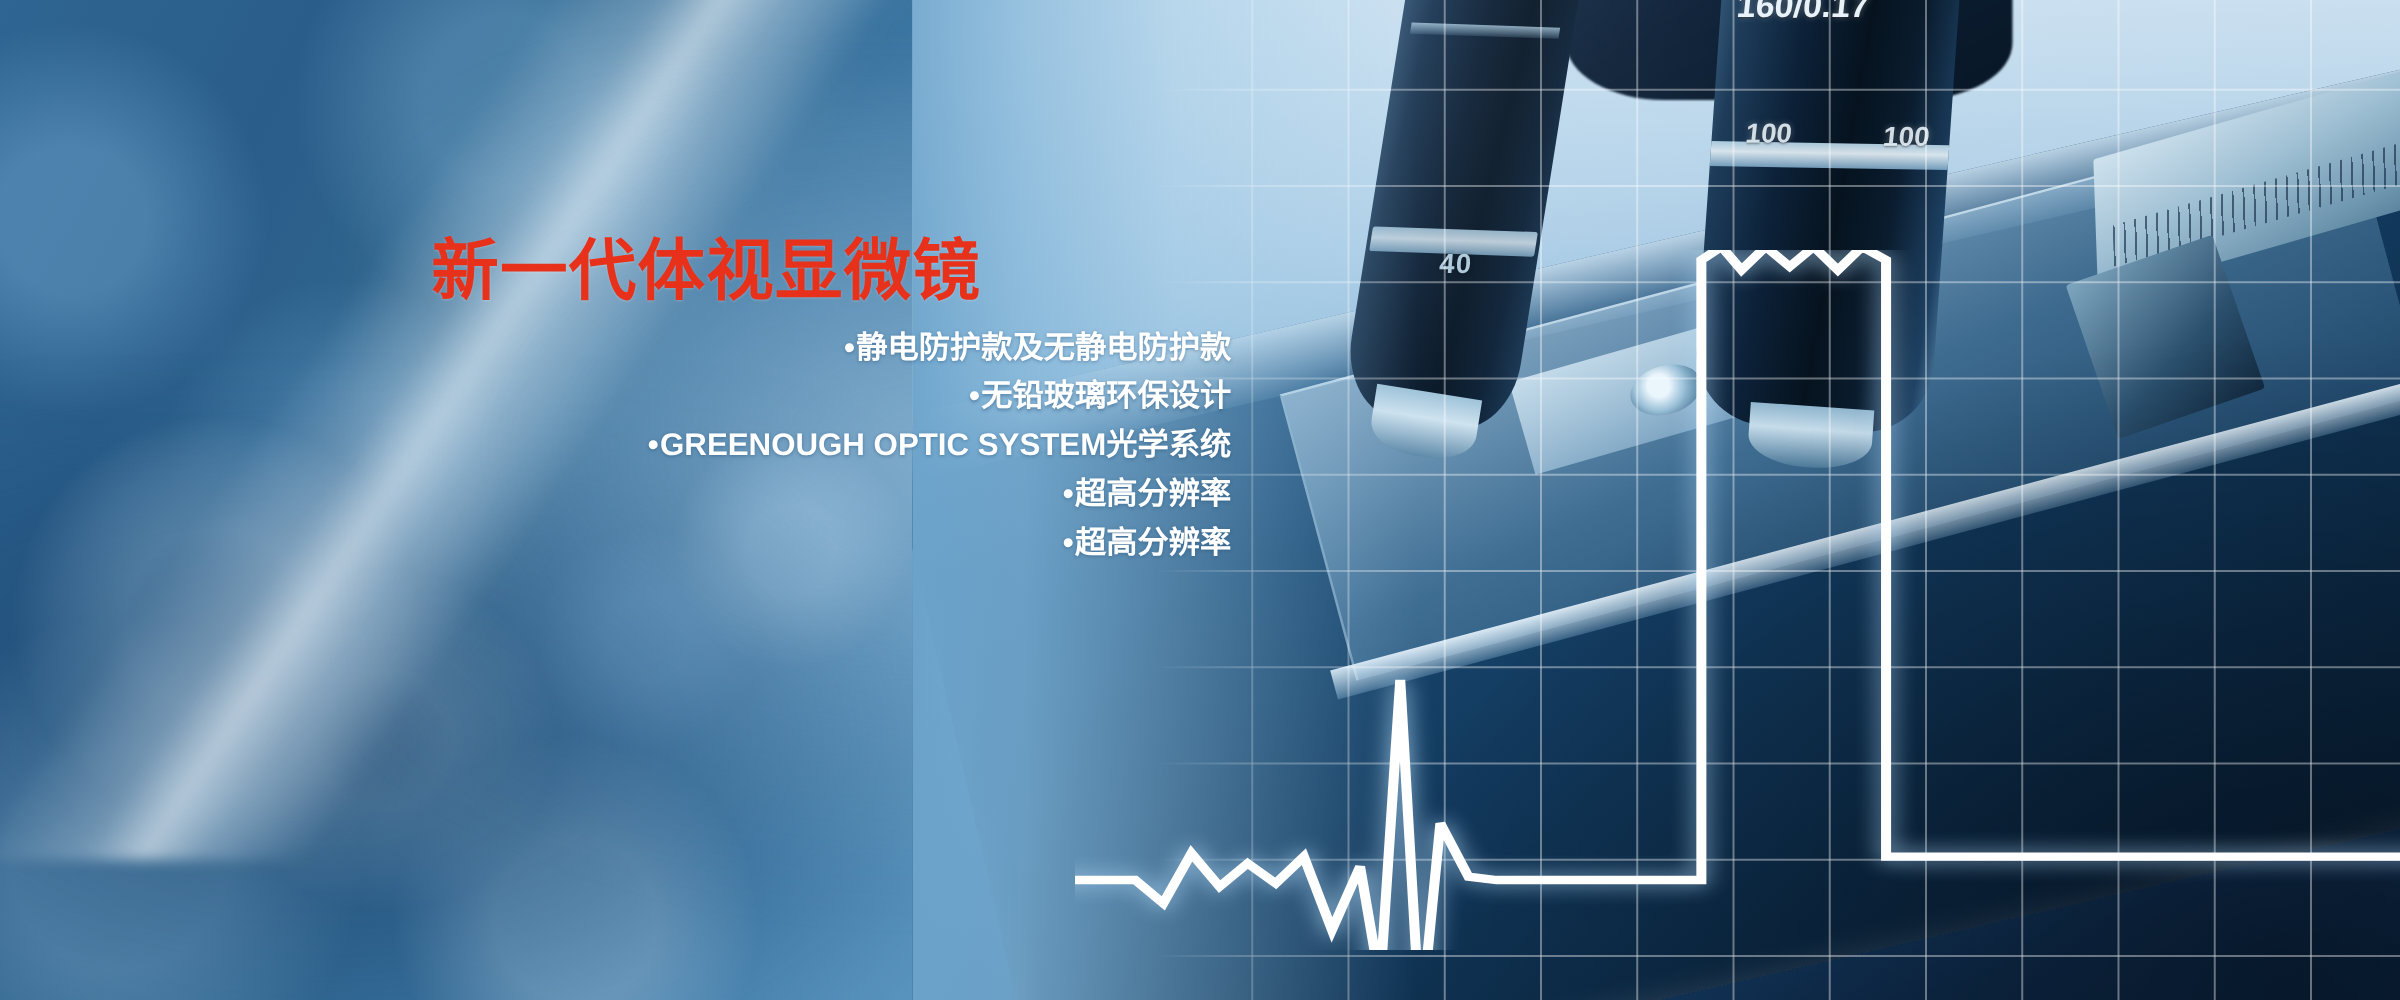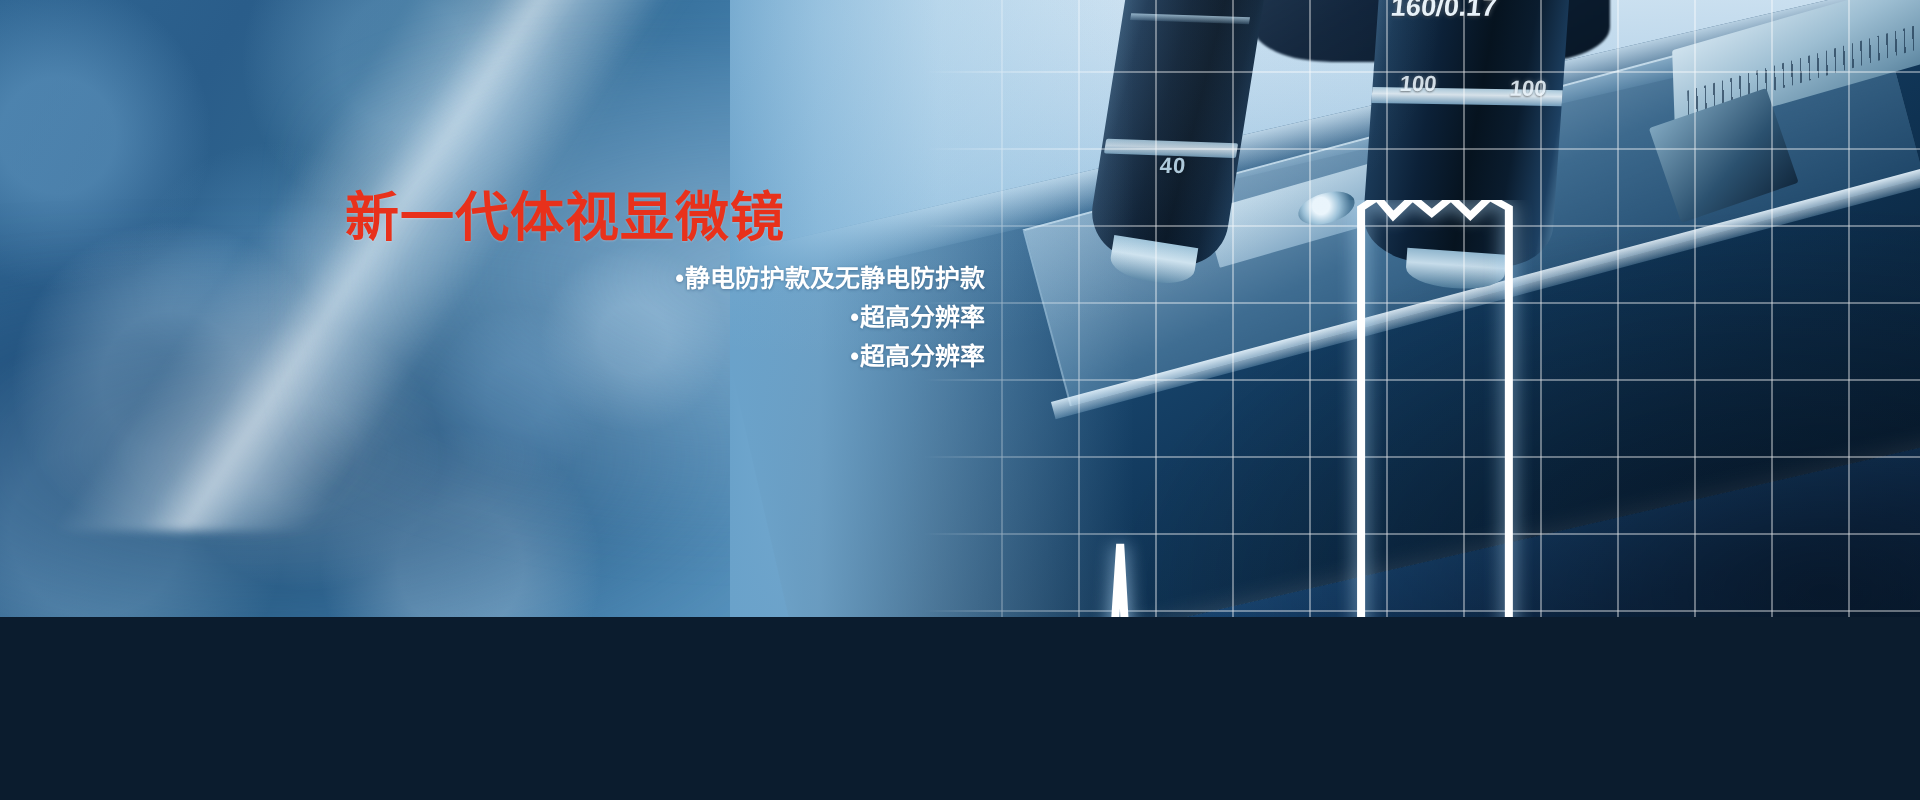--- a/index.html
+++ b/index.html
@@ -2,21 +2,21 @@
 <html lang="zh-CN"><head>
 <meta charset="utf-8">
 <title>Microscope Banner</title>
 <style>
   html,body{margin:0;padding:0;background:#0b1c2e;}
   *{box-sizing:border-box;}
 
   .banner{
     position:relative;
     width:1920px;
-    height:617px;
+    height:800px;
     overflow:hidden;
     font-family:"Liberation Sans","DejaVu Sans",sans-serif;
     background:#2d6ba3;
   }
 
   
   .bg-base{
     position:absolute; inset:0;
     background:
       radial-gradient(circle at 9% 62%, rgba(168,205,232,.55) 0 4%, rgba(168,205,232,0) 9%),
@@ -417,18 +417,20 @@
           680,364
         "></polyline>
     </svg>
   </div>
 
   <div class="copy">
     <h1 class="headline">新一代体视显微镜</h1>
 
     <ul class="bullets">
       <li><span class="dot">•</span><span>静电防护款及无静电防护款</span></li>
+      <li><span class="dot">•</span><span>无铅玻璃环保设计</span></li>
+      <li><span class="dot">•</span><span>GREENOUGH OPTIC SYSTEM光学系统</span></li>
       <li><span class="dot">•</span><span>超高分辨率</span></li>
       <li><span class="dot">•</span><span>超高分辨率</span></li>
     </ul>
   </div>
 
 </div>
 
 </body></html>

